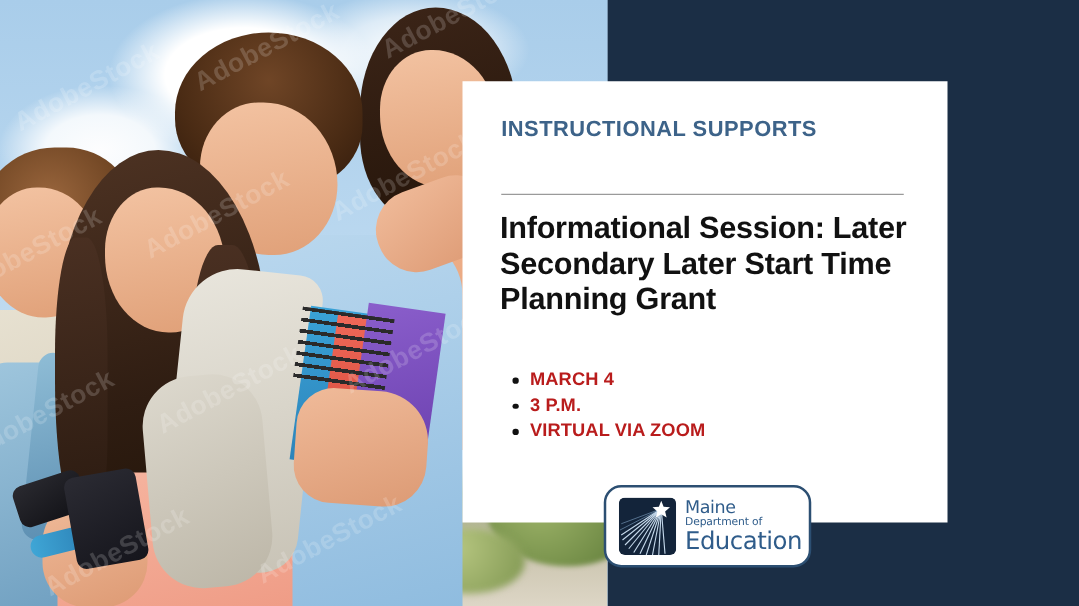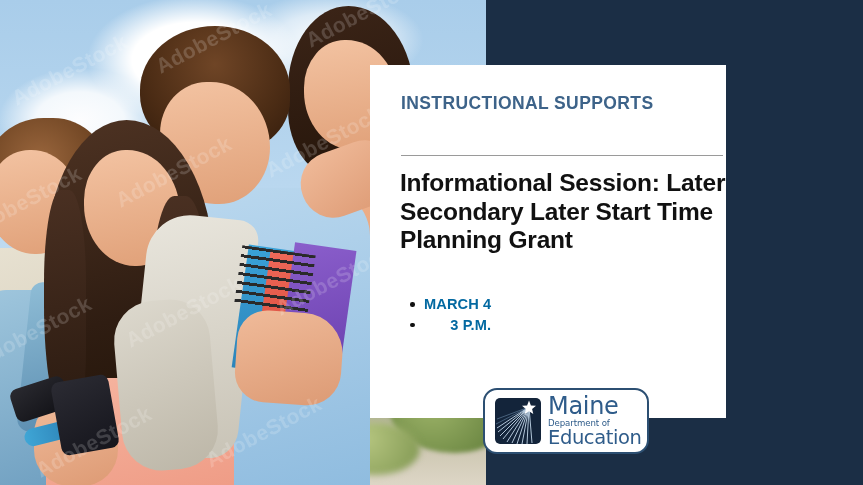--- a/index.html
+++ b/index.html
@@ -97,41 +97,41 @@
     background:repeating-linear-gradient(180deg,#2a2a2a 0 3px,rgba(0,0,0,0) 3px 9px);}
   .hand{left:236px;top:312px;width:106px;height:92px;border-radius:30px 40px 34px 30px;transform:rotate(4deg);
     background:linear-gradient(160deg,#f0bb9a,#dc9a74);}
 
   
   .wm{position:absolute;inset:0;pointer-events:none;opacity:.17;}
   .wm span{position:absolute;color:#ffffff;font-size:21px;font-weight:700;letter-spacing:.5px;
     font-family:"Liberation Sans", sans-serif;white-space:nowrap;}
 
   
-  .card{position:absolute;left:370px;top:65px;width:356px;height:353px;background:#ffffff;}
+  .card{position:absolute;left:370px;top:65px;width:388px;height:353px;background:#ffffff;}
   .eyebrow{position:absolute;left:31px;top:27px;width:320px;color:#3d6389;
     font-size:17.5px;font-weight:700;line-height:23px;letter-spacing:.4px;}
   .rule{position:absolute;left:31px;top:90px;width:322px;height:1px;background:#9a9a9a;}
   .headline{position:absolute;left:30px;top:104px;width:330px;color:#111111;
     font-size:24.5px;font-weight:700;line-height:28.5px;letter-spacing:-.2px;}
   .bullets{position:absolute;left:34px;top:229px;margin:0;padding:0 0 0 20px;list-style:none;}
-  .bullets li{position:relative;color:#0369a1;font-size:14.6px;font-weight:700;
-    line-height:20.5px;letter-spacing:.1px;white-space:nowrap;text-align:right;}
+  .bullets li{position:relative;color:#b91c1c;font-size:14.6px;font-weight:700;
+    line-height:20.5px;letter-spacing:.1px;white-space:nowrap;}
   .bullets li::before{content:"";position:absolute;left:-14px;top:8px;width:4.5px;height:4.5px;
     border-radius:50%;background:#111;}
 
   
   .logo-badge{position:absolute;left:483px;top:388px;width:166px;height:66px;background:#ffffff;
     border:2px solid #2c4f72;border-radius:14px;box-sizing:border-box;
     display:flex;align-items:center;gap:7px;padding:0 10px;}
   .logo-mark{width:46px;height:46px;flex:0 0 46px;border-radius:5px;position:relative;overflow:hidden;
     background:linear-gradient(150deg,#15263b 0%,#1d3busy 0%,#16283e 40%,#0e1b2b 100%);}
   .logo-mark svg{position:absolute;inset:0;}
   .logo-txt{line-height:1;}
-  .logo-maine{color:#2f5c8a;font-size:24px;font-weight:400;letter-spacing:-.3px;
+  .logo-maine{color:#2f5c8a;font-size:14px;font-weight:400;letter-spacing:-.3px;
     font-family:"DejaVu Sans", sans-serif;}
   .logo-dept{color:#2f5c8a;font-size:8.6px;font-weight:400;letter-spacing:-.1px;margin-top:1px;
     font-family:"DejaVu Sans", sans-serif;}
   .logo-edu{color:#2f5c8a;font-size:19.5px;font-weight:400;letter-spacing:-.4px;margin-top:0px;
     font-family:"DejaVu Sans", sans-serif;}
 </style>
 </head>
 <body>
 
 <div id="stage">
@@ -195,20 +195,21 @@
     </div>
   </div>
 
   <div class="card">
     <div class="eyebrow">INSTRUCTIONAL SUPPORTS</div>
     <div class="rule"></div>
     <div class="headline">Informational Session: Later Secondary Later Start Time Planning Grant</div>
     <ul class="bullets">
       <li>MARCH 4</li>
       <li>3 P.M.</li>
+      <li>VIRTUAL VIA ZOOM</li>
     </ul>
   </div>
 
   <div class="logo-badge">
     <div class="logo-mark">
       <svg viewBox="0 0 46 46" width="46" height="46" aria-hidden="true">
         <rect x="0" y="0" width="46" height="46" rx="4" fill="#13243a"></rect>
         <g stroke="#cfe3f5" stroke-width="0.9" opacity="0.95">
           <line x1="34" y1="9" x2="2" y2="30"></line>
           <line x1="34" y1="9" x2="3" y2="34"></line>

